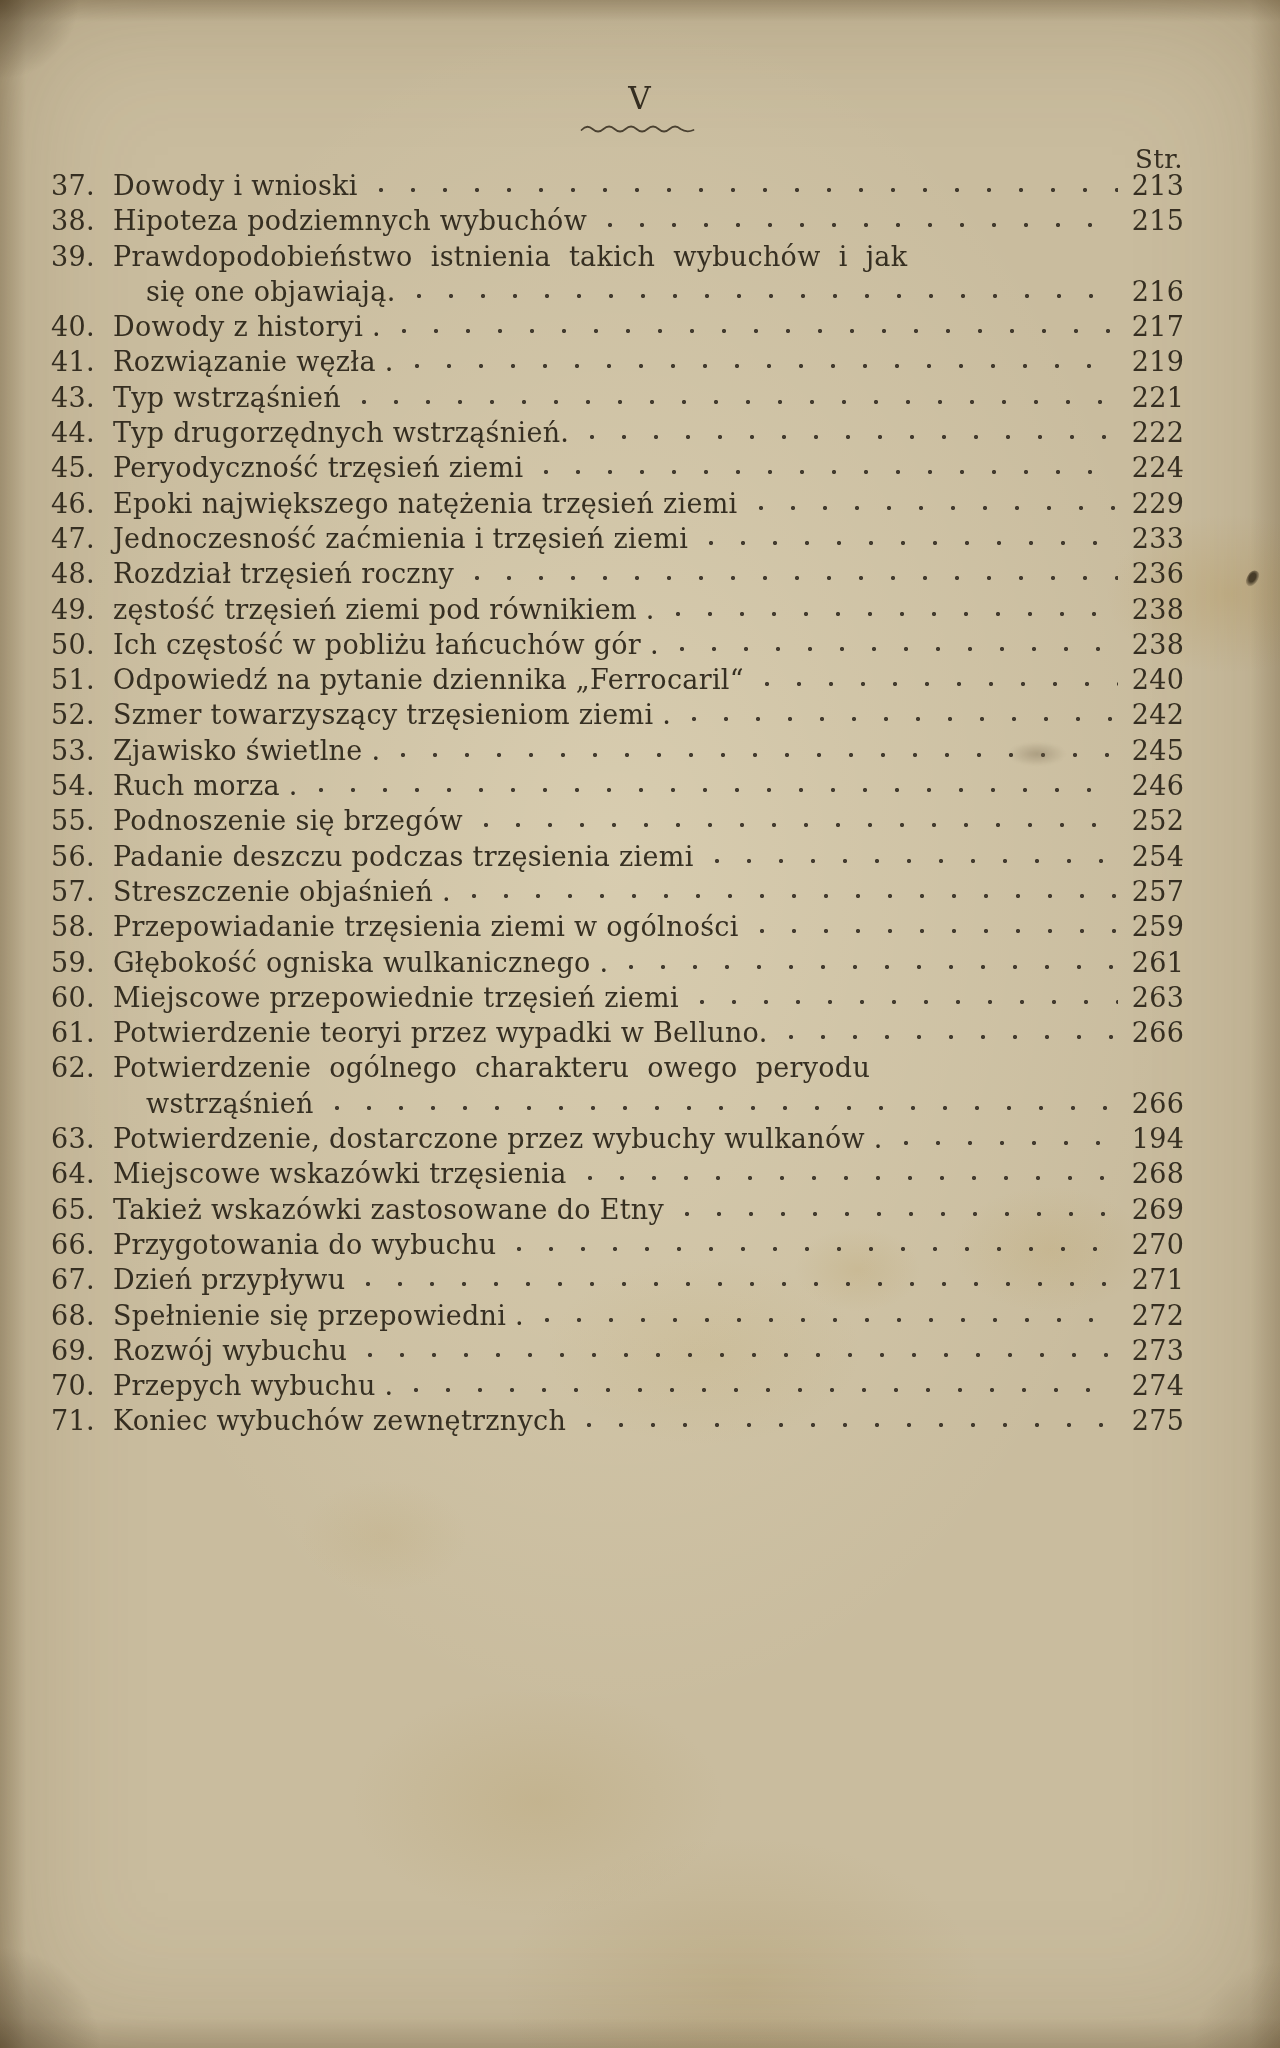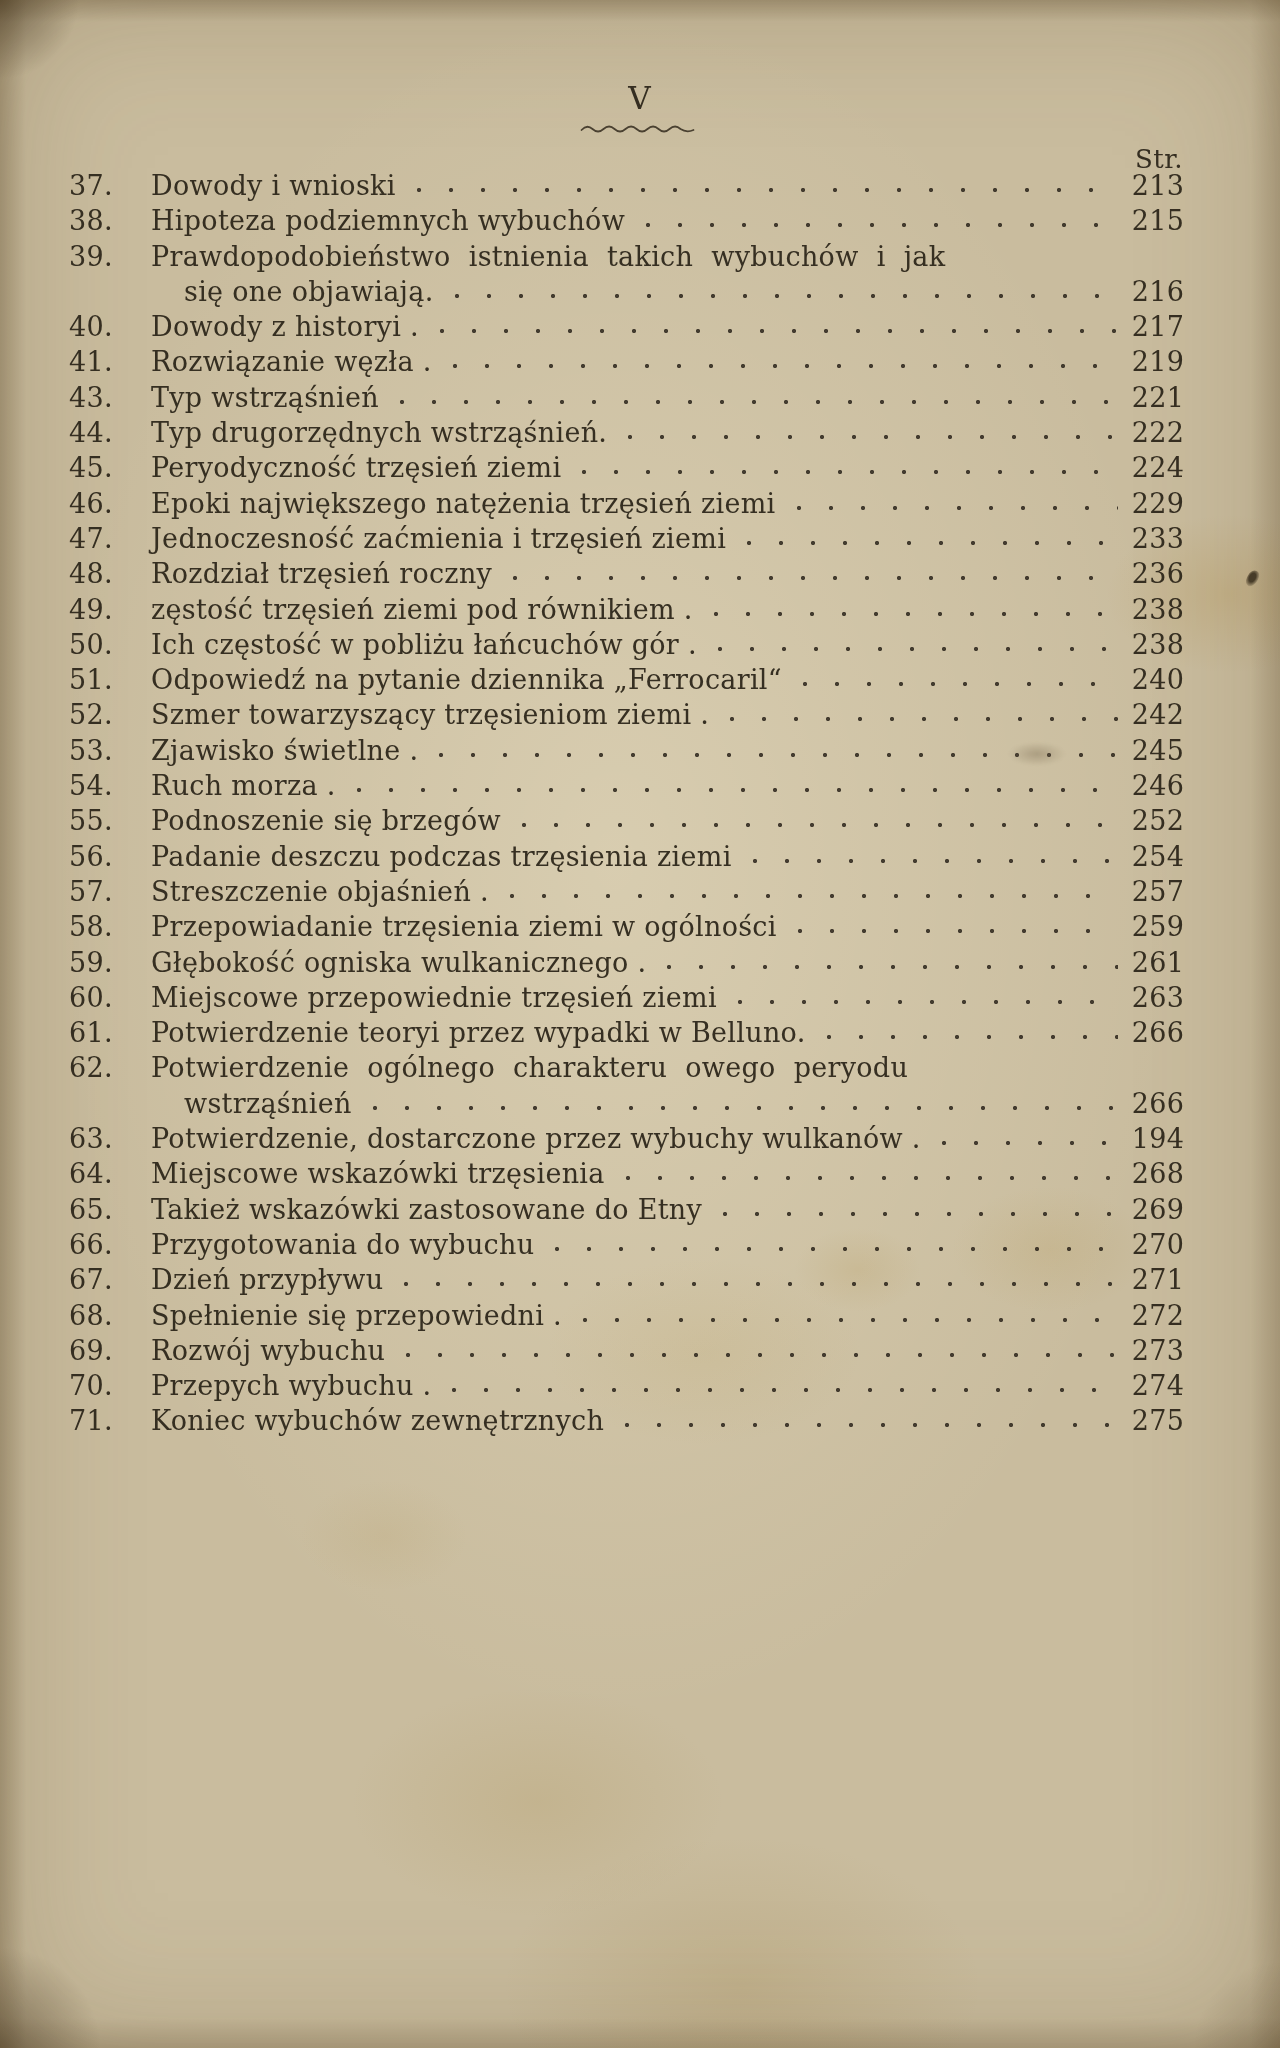--- a/index.html
+++ b/index.html
@@ -56,40 +56,39 @@
   .str-header {
     position: absolute;
     top: 144px;
     right: 97px;
     font-size: 26px;
     letter-spacing: 0.5px;
   }
   .toc {
     position: absolute;
     top: 170px;
-    left: 69px;
+    left: 51px;
     right: 92px;
     font-size: 27px;
     letter-spacing: 0.3px;
   }
   .toc-row {
     display: flex;
     align-items: baseline;
     height: 35.3px;
     white-space: nowrap;
   }
   .num {
     flex: 0 0 62px;
   }
   .indent {
     flex: 0 0 95px;
   }
   .title {
     white-space: pre;
-    margin-left: 20px;
   }
   .title.spread {
     word-spacing: 0.34em;
   }
   .leader {
     flex: 1 1 auto;
     height: 9px;
     align-self: baseline;
     margin: 0 10px 0 18px;
     background-image: radial-gradient(circle at 5px 4px, rgba(48, 41, 31, 0.88) 1.8px, rgba(48,41,31,0) 2.4px);

